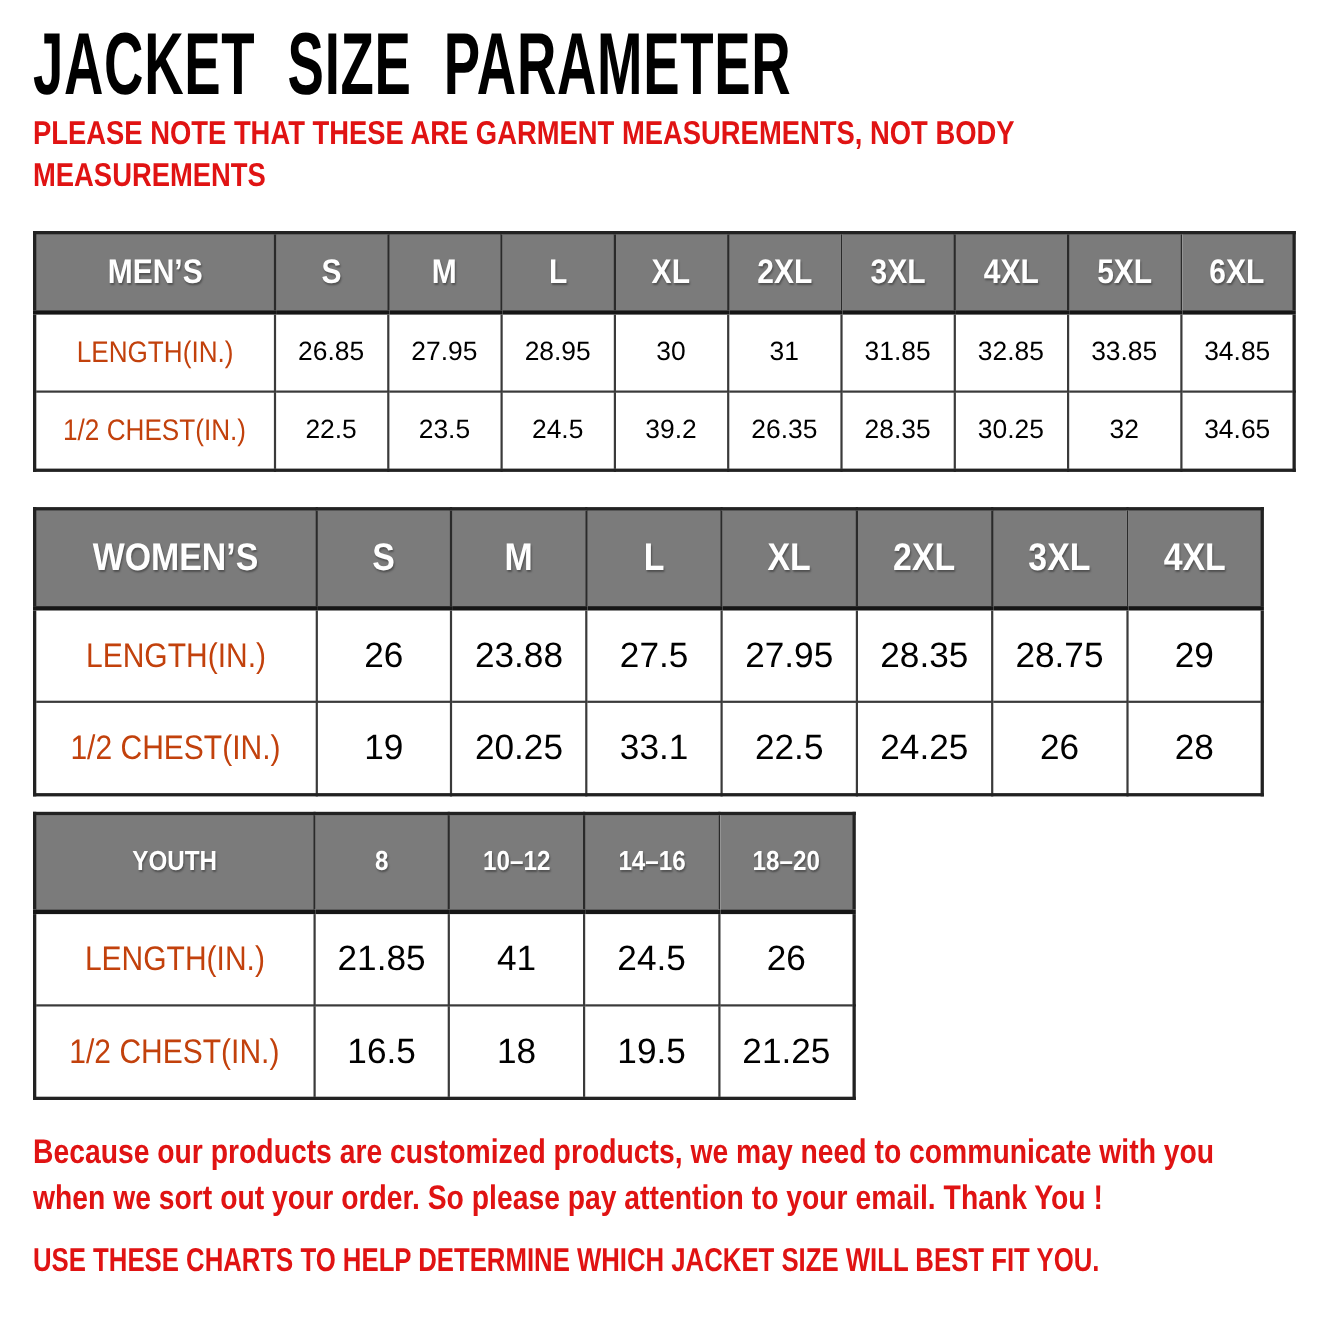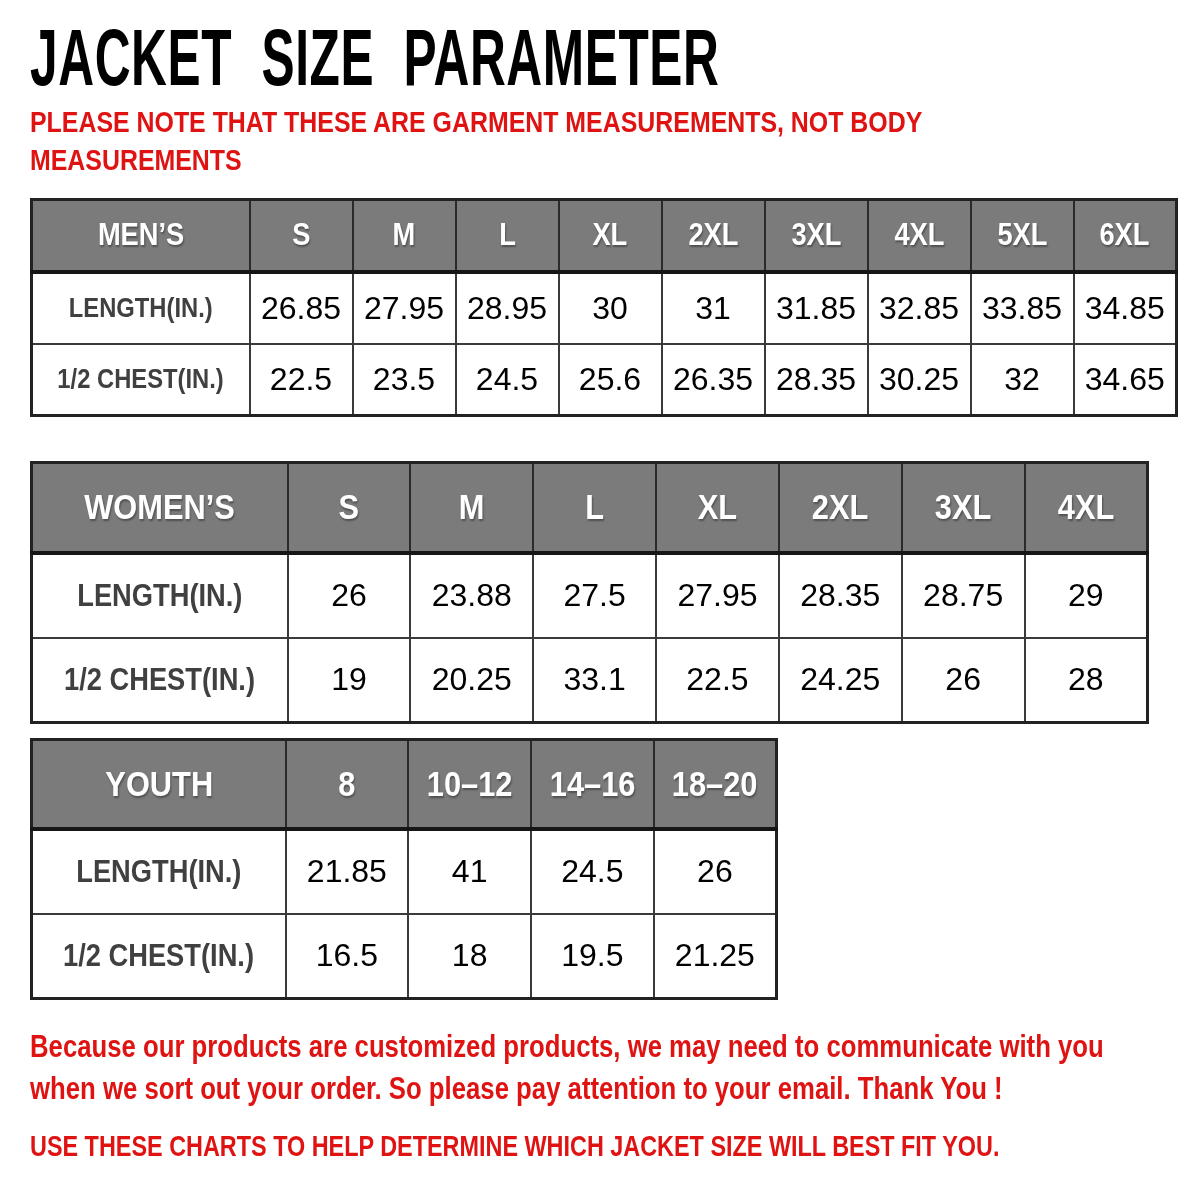--- a/index.html
+++ b/index.html
@@ -24,63 +24,63 @@
 
   
   .note{
     position:absolute;left:30px;top:103px;
     color:var(--red);font-size:30px;font-weight:bold;line-height:38px;
     transform:scaleX(0.83);transform-origin:left top;white-space:nowrap;
   }
 
   
   .tbl-wrap{position:absolute;left:30px;}
-  #wrap-mens{top:198px;}
+  #wrap-mens{top:210px;}
   #wrap-womens{top:461px;}
   #wrap-youth{top:738px;}
 
   table.size-table{
     border-collapse:collapse;table-layout:fixed;background:#fff;
     border:3px solid var(--outer);
   }
   table.size-table th,table.size-table td{
     border:2px solid var(--border);
     text-align:center;vertical-align:middle;
     color:var(--ink);overflow:hidden;
   }
   table.size-table thead th{
     background:var(--header-gray);color:#ffffff;font-weight:bold;
     border:2px solid #2a2a2a;border-bottom:4px solid #161616;
     text-shadow:1px 2px 2px rgba(0,0,0,0.35);
   }
   table.size-table .row-label{
-    background:#ffffff;font-weight:bold;color:#404040;
+    background:#ffffff;font-weight:normal;color:#c2410c;
   }
   .cond{display:inline-block;transform:scaleX(0.88);white-space:nowrap;}
 
   #table-mens{width:1148px;}
   #table-mens .label-col{width:218px;}
   #table-mens tr{height:72px;}
   #table-mens thead th{font-size:31px;}
   #table-mens .row-label{font-size:27px;}
-  #table-mens td{font-size:32px;text-align:center;}
+  #table-mens td{font-size:24px;text-align:center;}
 
   #table-womens{width:1119px;}
   #table-womens .label-col{width:256px;}
   #table-womens thead tr{height:90px;}
   #table-womens tbody tr{height:85px;}
   #table-womens thead th{font-size:35px;}
   #table-womens .row-label{font-size:31px;}
   #table-womens td{font-size:32px;}
 
   #table-youth{width:748px;}
   #table-youth .label-col{width:254px;}
   #table-youth thead tr{height:89px;}
   #table-youth tbody tr{height:85px;}
-  #table-youth thead th{font-size:35px;}
+  #table-youth thead th{font-size:25px;}
   #table-youth .row-label{font-size:31px;}
   #table-youth td{font-size:32px;}
 
   
   .footer-para{
     position:absolute;left:30px;top:1026px;
     color:var(--red);font-size:31px;font-weight:bold;line-height:42px;
     transform:scaleX(0.83);transform-origin:left top;white-space:nowrap;
   }
   .final-line{
@@ -140,21 +140,21 @@
             <td>31.85</td>
             <td>32.85</td>
             <td>33.85</td>
             <td>34.85</td>
           </tr>
           <tr>
             <th class="row-label"><span class="cond">1/2 CHEST(IN.)</span></th>
             <td>22.5</td>
             <td>23.5</td>
             <td>24.5</td>
-            <td>25.6</td>
+            <td>39.2</td>
             <td>26.35</td>
             <td>28.35</td>
             <td>30.25</td>
             <td>32</td>
             <td>34.65</td>
           </tr>
         </tbody>
       </table>
     </div>
   <div class="tbl-wrap" id="wrap-womens">

